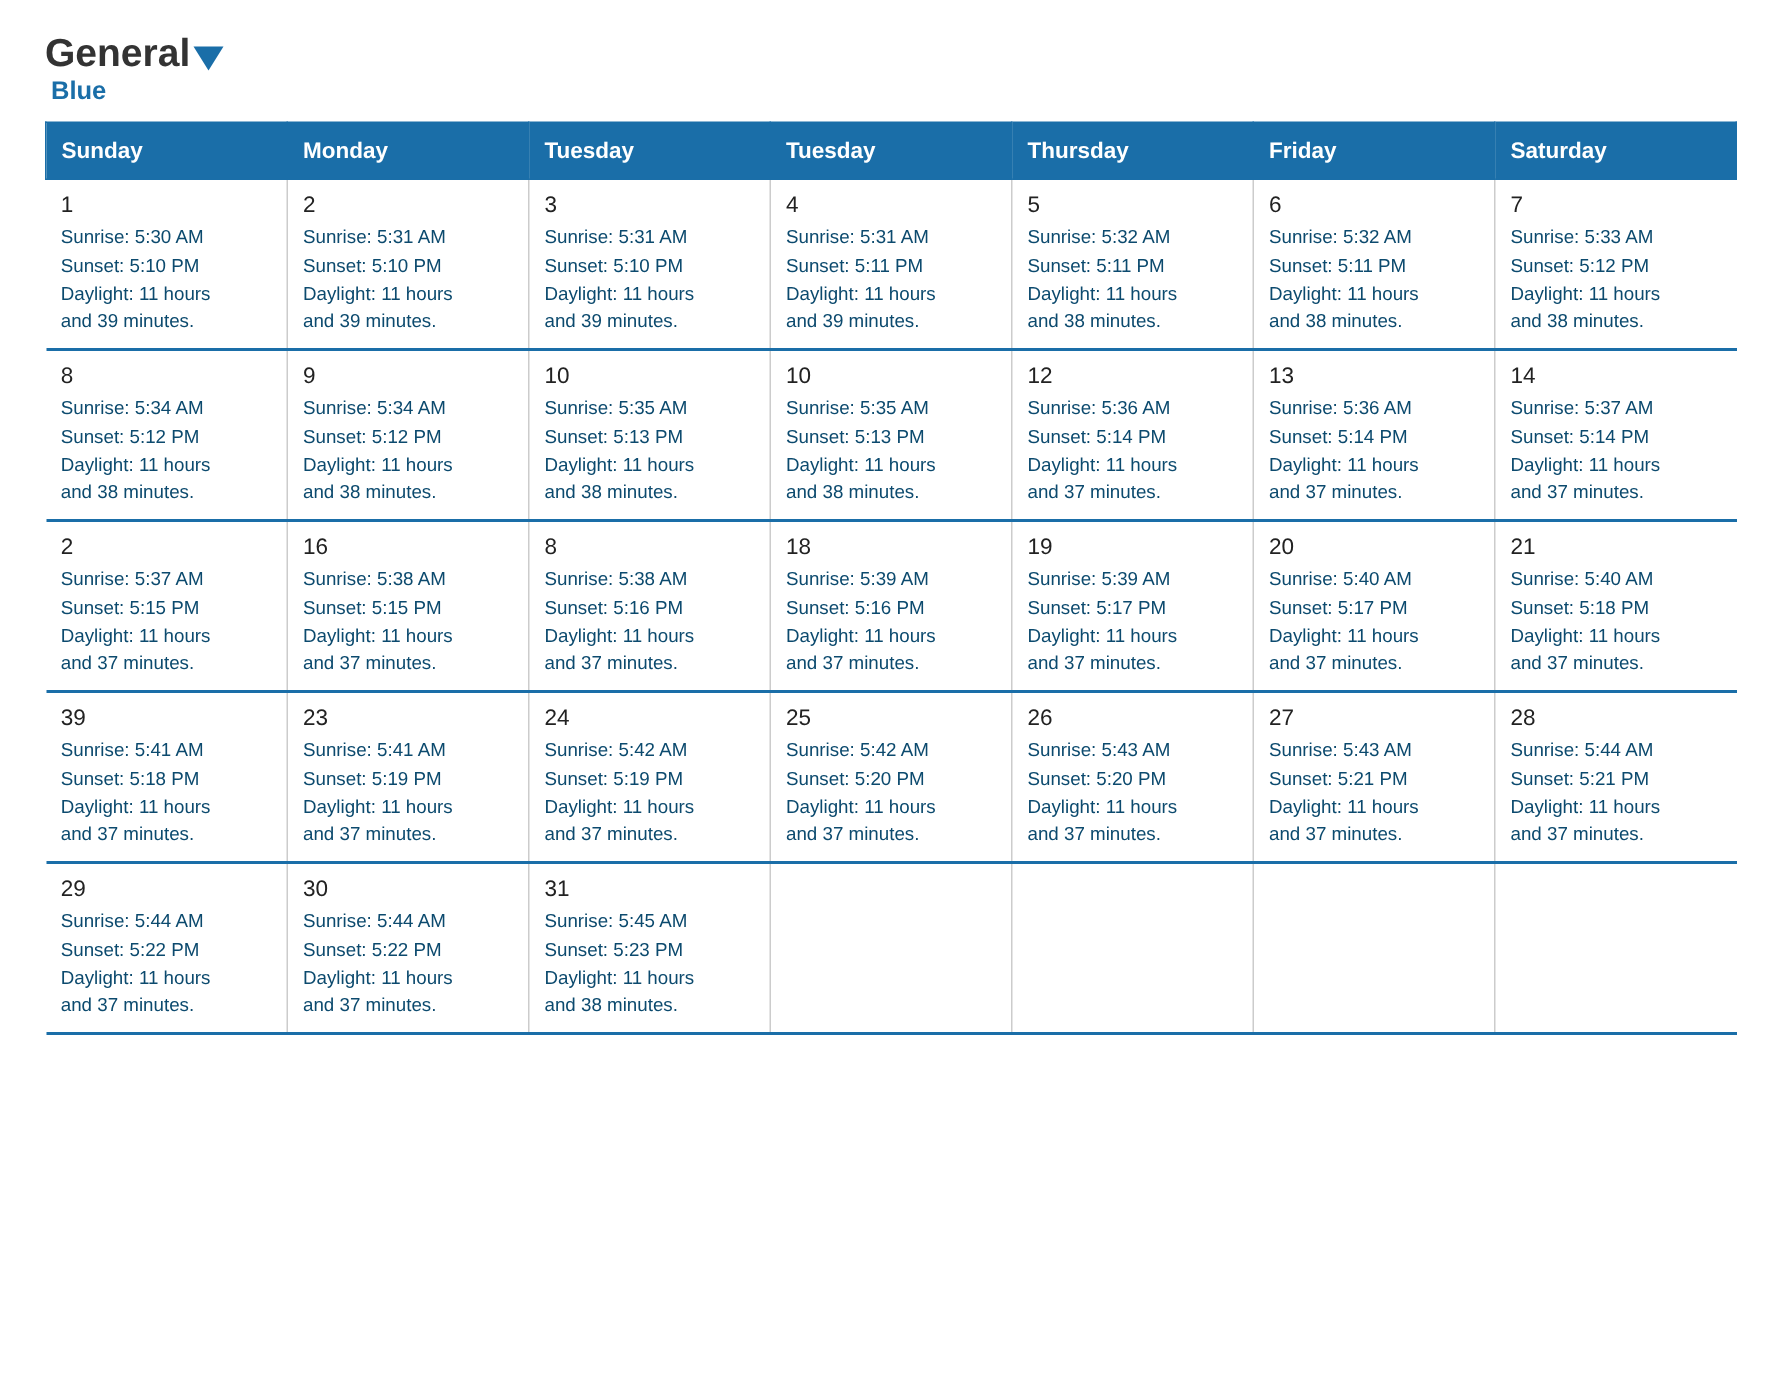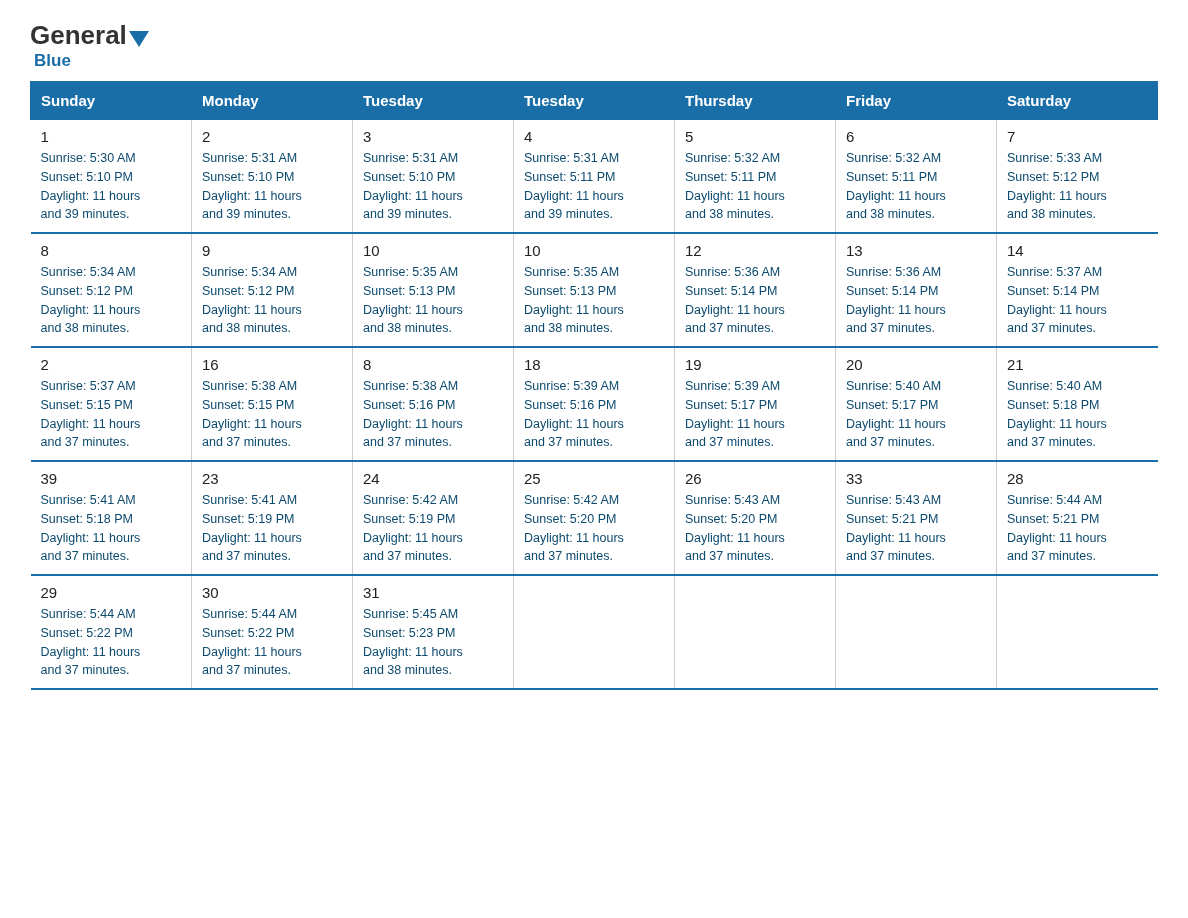--- a/index.html
+++ b/index.html
@@ -239,21 +239,21 @@
         </td>
         <td>
           <span class="day-number">25</span>
           <div class="day-info">Sunrise: 5:42 AM<br>Sunset: 5:20 PM<br>Daylight: 11 hours<br>and 37 minutes.</div>
         </td>
         <td>
           <span class="day-number">26</span>
           <div class="day-info">Sunrise: 5:43 AM<br>Sunset: 5:20 PM<br>Daylight: 11 hours<br>and 37 minutes.</div>
         </td>
         <td>
-          <span class="day-number">33</span>
+          <span class="day-number">27</span>
           <div class="day-info">Sunrise: 5:43 AM<br>Sunset: 5:21 PM<br>Daylight: 11 hours<br>and 37 minutes.</div>
         </td>
         <td>
           <span class="day-number">28</span>
           <div class="day-info">Sunrise: 5:44 AM<br>Sunset: 5:21 PM<br>Daylight: 11 hours<br>and 37 minutes.</div>
         </td>
       </tr>
       <tr>
         <td>
           <span class="day-number">29</span>

